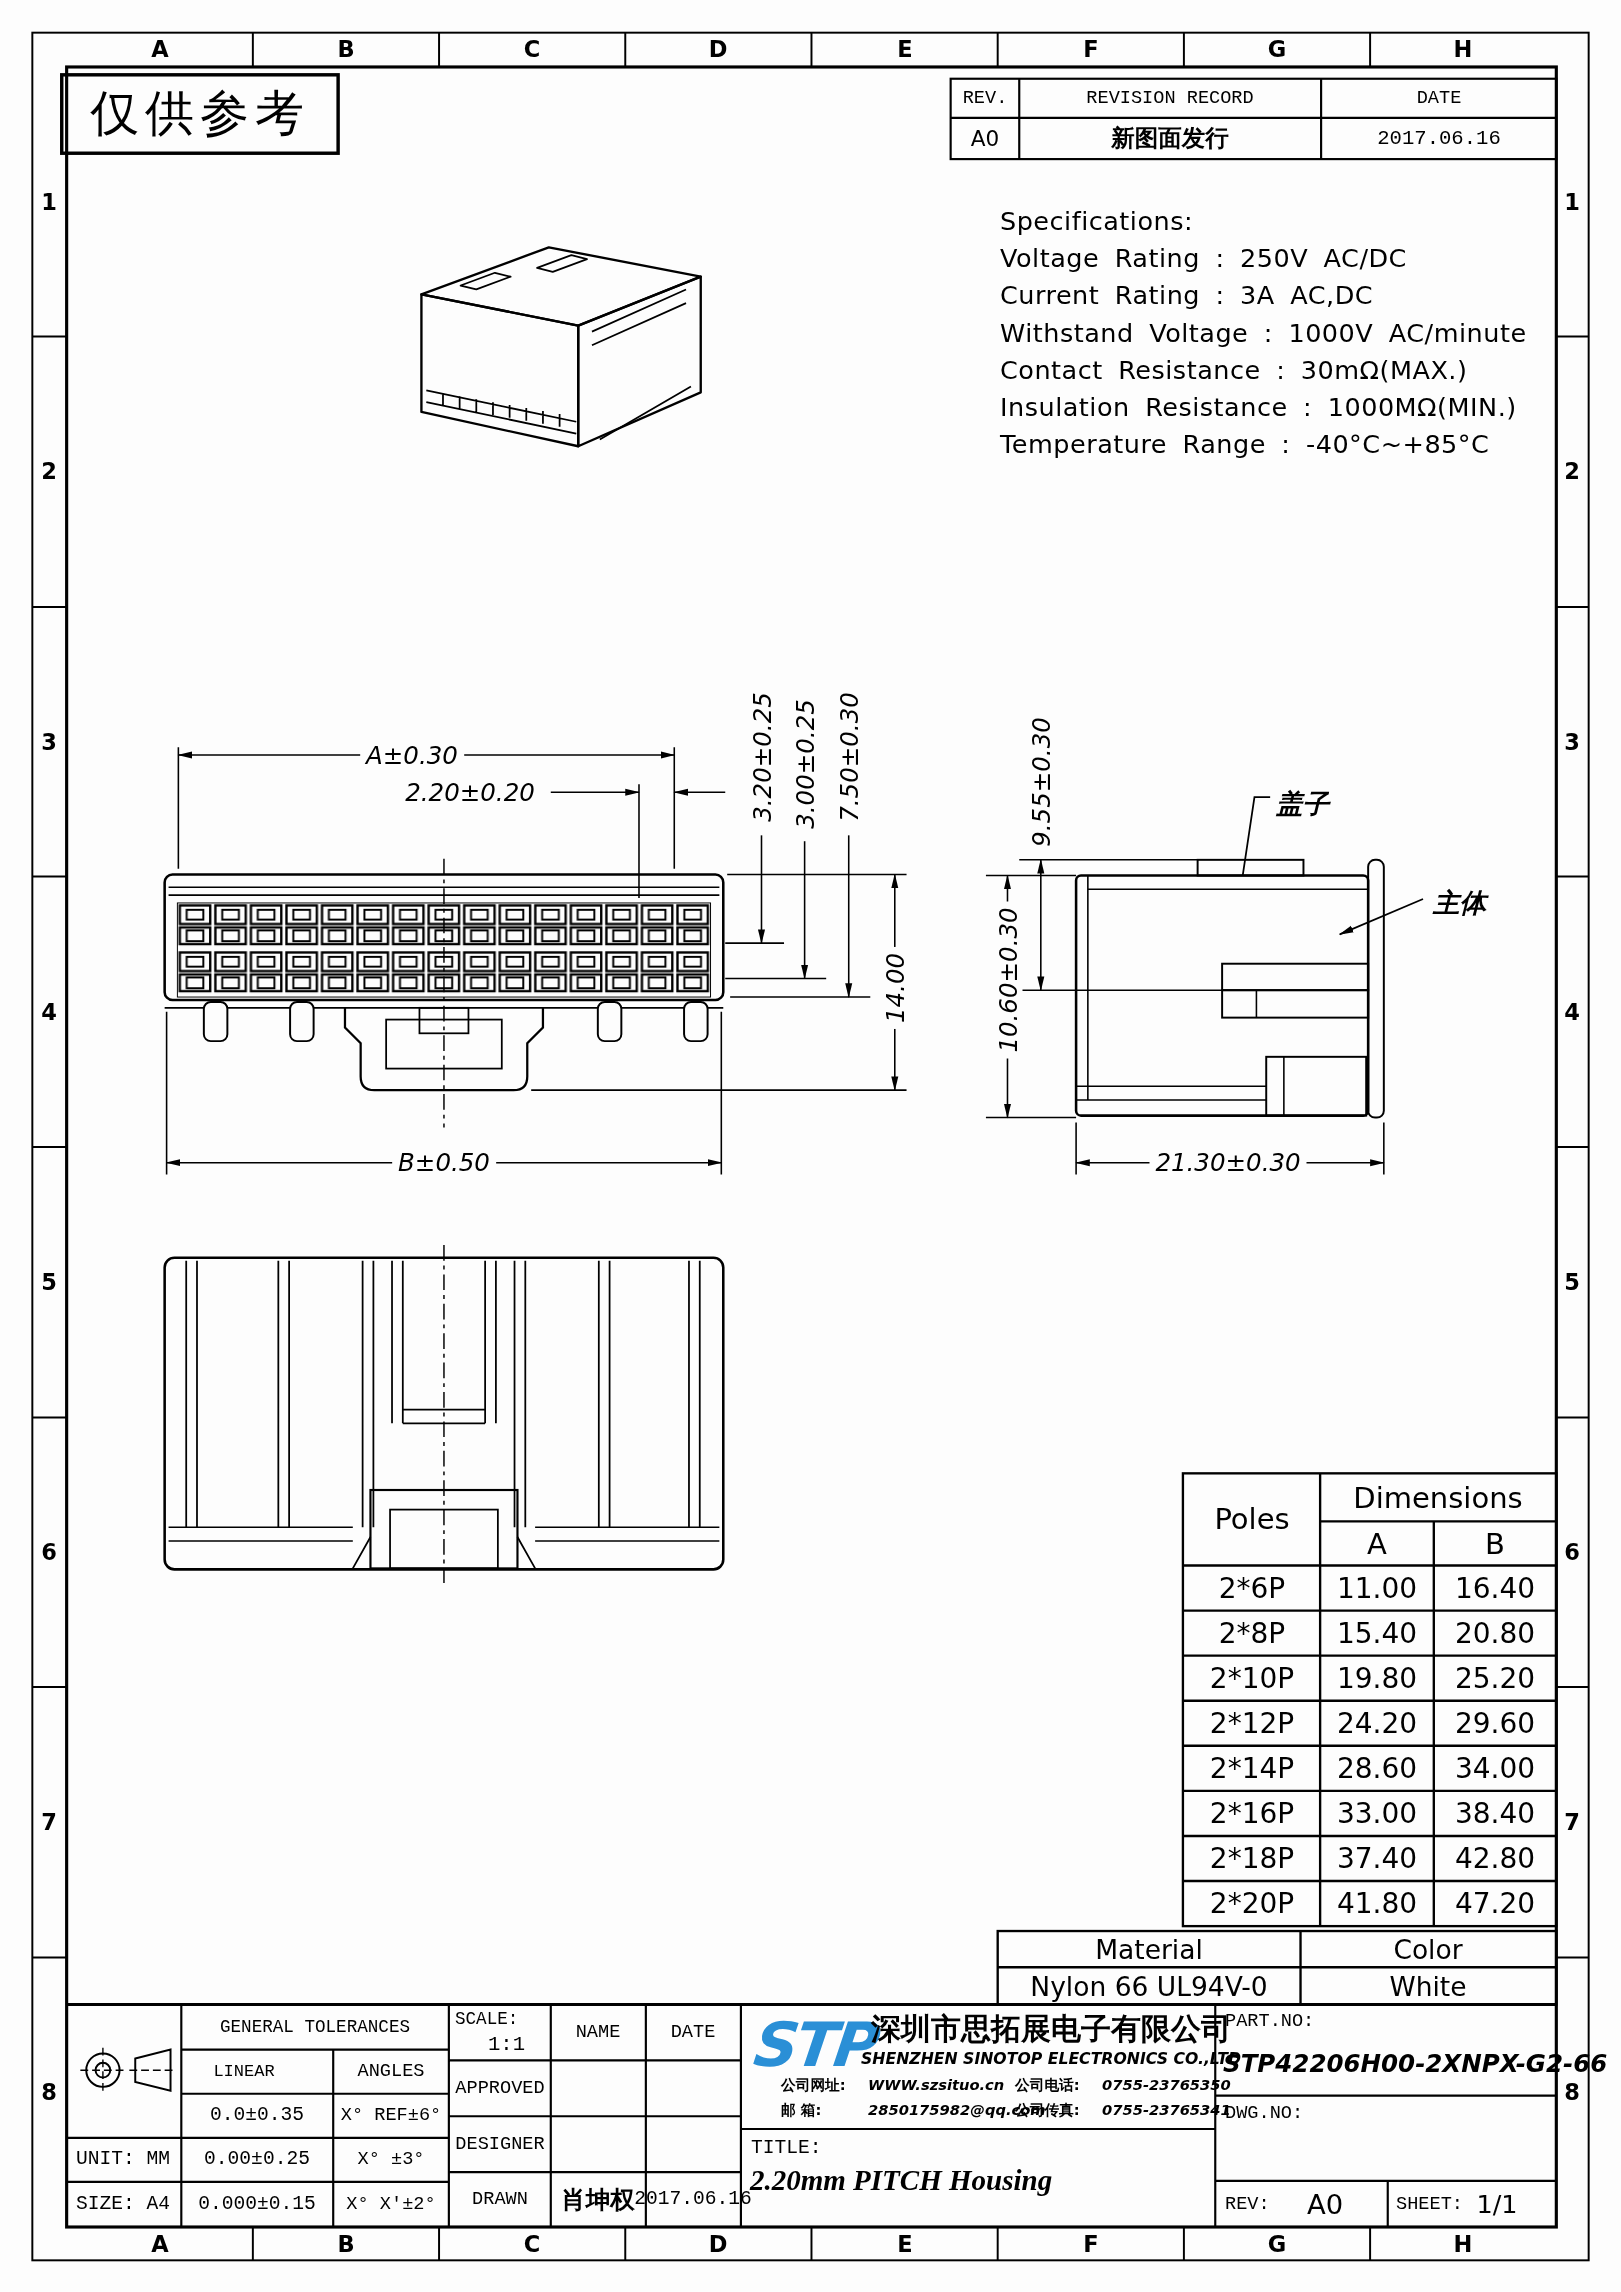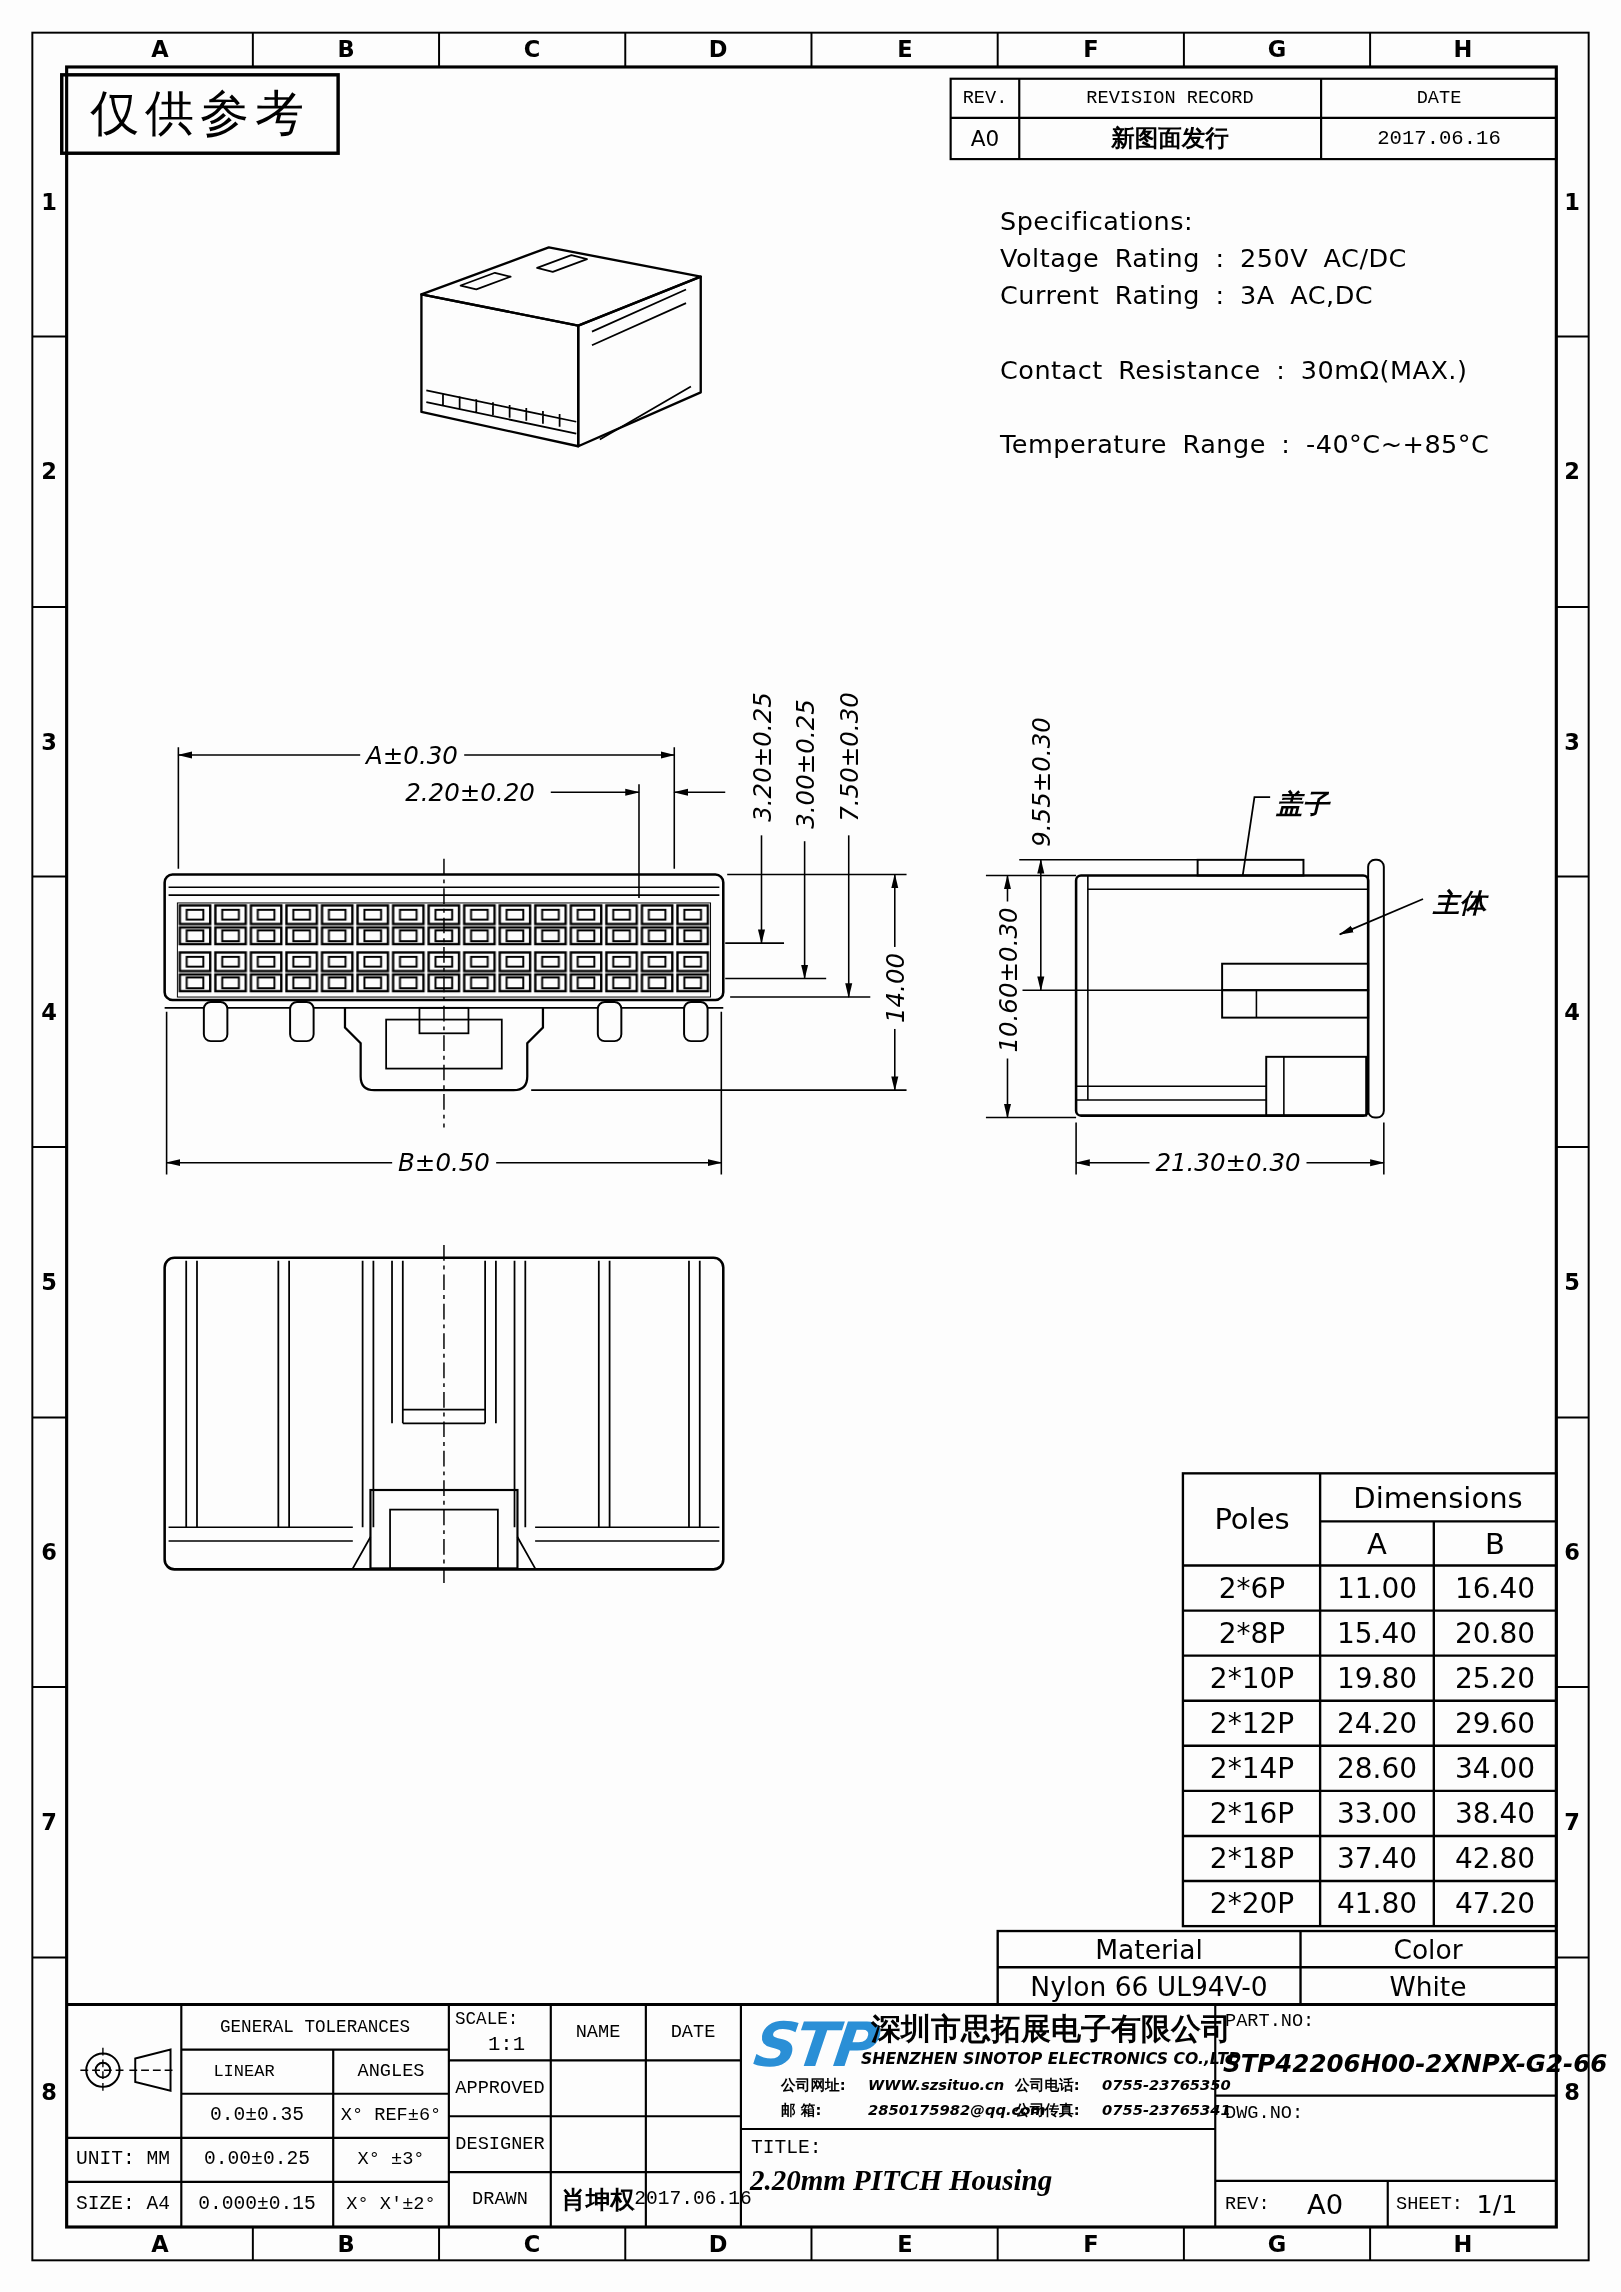--- a/index.html
+++ b/index.html
@@ -199,21 +199,23 @@
   <span class="t ctr mono" style="left:985px;top:98px;font-size:18.6px">REV.</span>
   <span class="t ctr mono" style="left:1170px;top:98px;font-size:18.6px">REVISION RECORD</span>
   <span class="t ctr mono" style="left:1439px;top:98px;font-size:18.6px">DATE</span>
   <span class="t ctr cad" style="left:985px;top:138px;font-size:21.6px">A0</span>
   <span class="t ctr" style="left:1170px;top:138px;font-size:23.5px;font-weight:600">新图面发行</span>
   <span class="t ctr mono" style="left:1439px;top:138px;font-size:20.6px">2017.06.16</span>
 
   <div class="t spec" style="left:1000px;top:206px">Specifications:</div>
   <div class="t spec" style="left:1000px;top:243px">Voltage Rating : 250V AC/DC</div>
   <div class="t spec" style="left:1000px;top:280px">Current Rating : 3A AC,DC</div>
+  <div class="t spec" style="left:1000px;top:318px">Withstand Voltage : 1000V AC/minute</div>
   <div class="t spec" style="left:1000px;top:355px">Contact Resistance : 30mΩ(MAX.)</div>
+  <div class="t spec" style="left:1000px;top:392px">Insulation Resistance : 1000MΩ(MIN.)</div>
   <div class="t spec" style="left:1000px;top:429px">Temperature Range : -40°C~+85°C</div>
 
   <span class="t ctr dim wbg" style="left:412px;top:755px">A±0.30</span>
   <span class="t ctr dim" style="left:470px;top:792px">2.20±0.20</span>
   <span class="t rot dim" style="position:absolute;left:762px;top:757px">3.20±0.25</span>
   <span class="t rot dim" style="position:absolute;left:805px;top:764px">3.00±0.25</span>
   <span class="t rot dim" style="position:absolute;left:849px;top:757px">7.50±0.30</span>
   <span class="t rot dim wbg" style="position:absolute;left:895px;top:988px">14.00</span>
   <span class="t ctr dim wbg" style="left:444px;top:1162px">B±0.50</span>
   <span class="t rot dim" style="position:absolute;left:1041px;top:782px">9.55±0.30</span>

